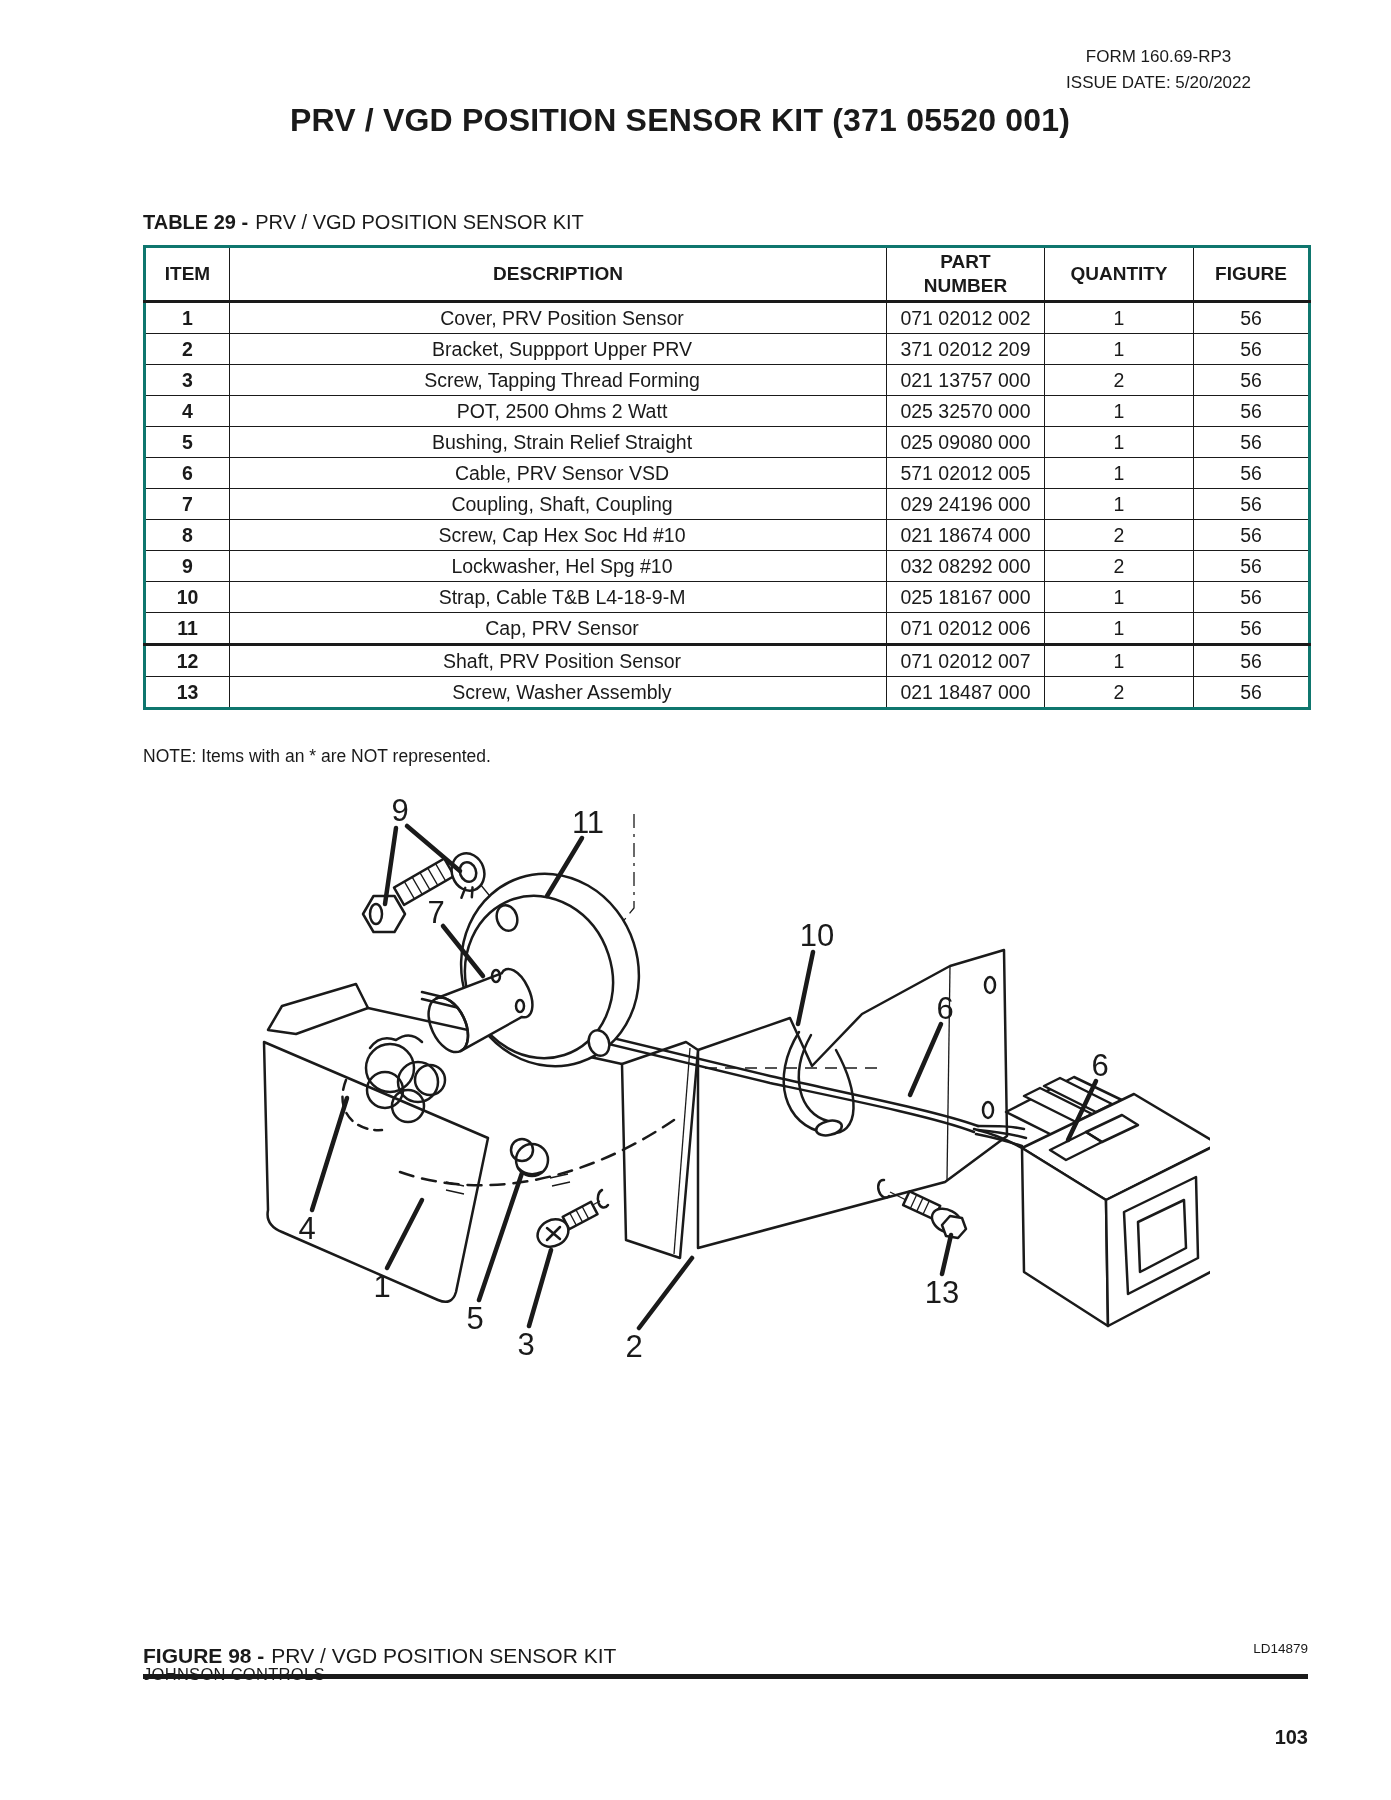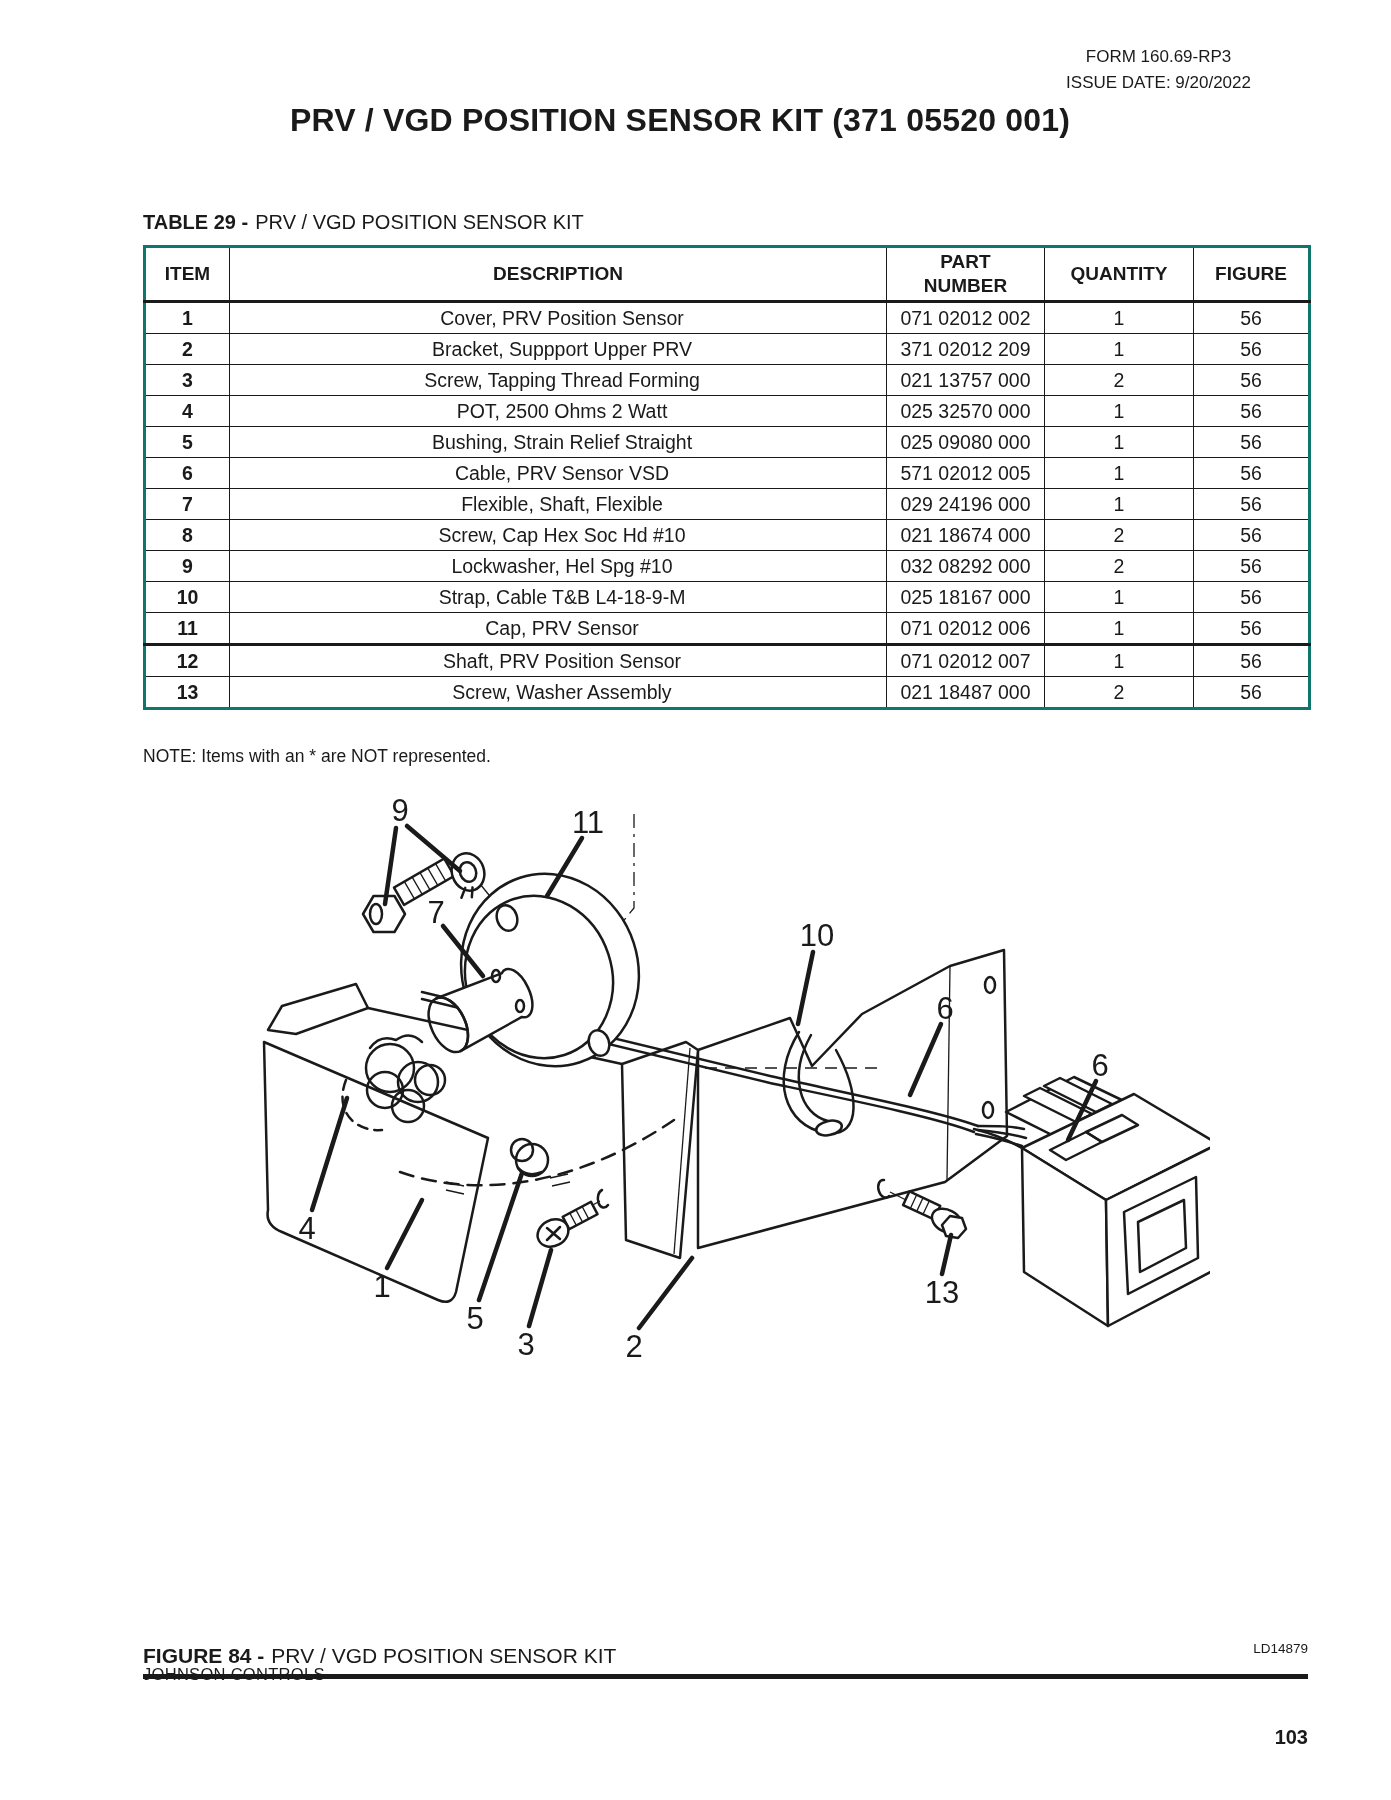--- a/index.html
+++ b/index.html
@@ -81,21 +81,21 @@
     position:absolute; top:1726px; right:83px; font-size:20px; font-weight:bold;
   }
 </style>
 </head>
 <body>
 
 <div class="page">
 
   <div class="hdr-right">
     <div>FORM 160.69-RP3</div>
-    <div>ISSUE DATE: 9/20/2022</div>
+    <div>ISSUE DATE: 5/20/2022</div>
   </div>
 
   <div class="doc-title">PRV / VGD POSITION SENSOR KIT (371 05520 001)</div>
 
   <div class="table-caption">
     <span class="bold">TABLE 29 -</span><span>PRV / VGD POSITION SENSOR KIT</span>
   </div>
 
   <table class="parts">
     <colgroup>
@@ -152,21 +152,21 @@
         </tr>
         <tr>
           <td class="col-item">6</td>
           <td class="col-description">Cable, PRV Sensor VSD</td>
           <td class="col-part-number">571 02012 005</td>
           <td class="col-quantity">1</td>
           <td class="col-figure">56</td>
         </tr>
         <tr>
           <td class="col-item">7</td>
-          <td class="col-description">Flexible, Shaft, Flexible</td>
+          <td class="col-description">Coupling, Shaft, Coupling</td>
           <td class="col-part-number">029 24196 000</td>
           <td class="col-quantity">1</td>
           <td class="col-figure">56</td>
         </tr>
         <tr>
           <td class="col-item">8</td>
           <td class="col-description">Screw, Cap Hex Soc Hd #10</td>
           <td class="col-part-number">021 18674 000</td>
           <td class="col-quantity">2</td>
           <td class="col-figure">56</td>
@@ -365,21 +365,21 @@
       <text class="callout" x="57" y="448" dominant-baseline="central">4</text>
       <text class="callout" x="132" y="506" dominant-baseline="central">1</text>
       <text class="callout" x="225" y="538" dominant-baseline="central">5</text>
       <text class="callout" x="276" y="564" dominant-baseline="central">3</text>
       <text class="callout" x="384" y="566" dominant-baseline="central">2</text>
       <text class="callout" x="692" y="512" dominant-baseline="central">13</text>
     </g>
   </svg>
 
   <div class="fig-caption">
-    <span class="bold">FIGURE 84 -</span><span>PRV / VGD POSITION SENSOR KIT</span>
+    <span class="bold">FIGURE 98 -</span><span>PRV / VGD POSITION SENSOR KIT</span>
   </div>
   <div class="drawing-id">LD14879</div>
   <div class="caption-rule"></div>
 
   <div class="footer-left">JOHNSON CONTROLS</div>
   <div class="footer-page">103</div>
 
 </div>
 
 </body></html>

